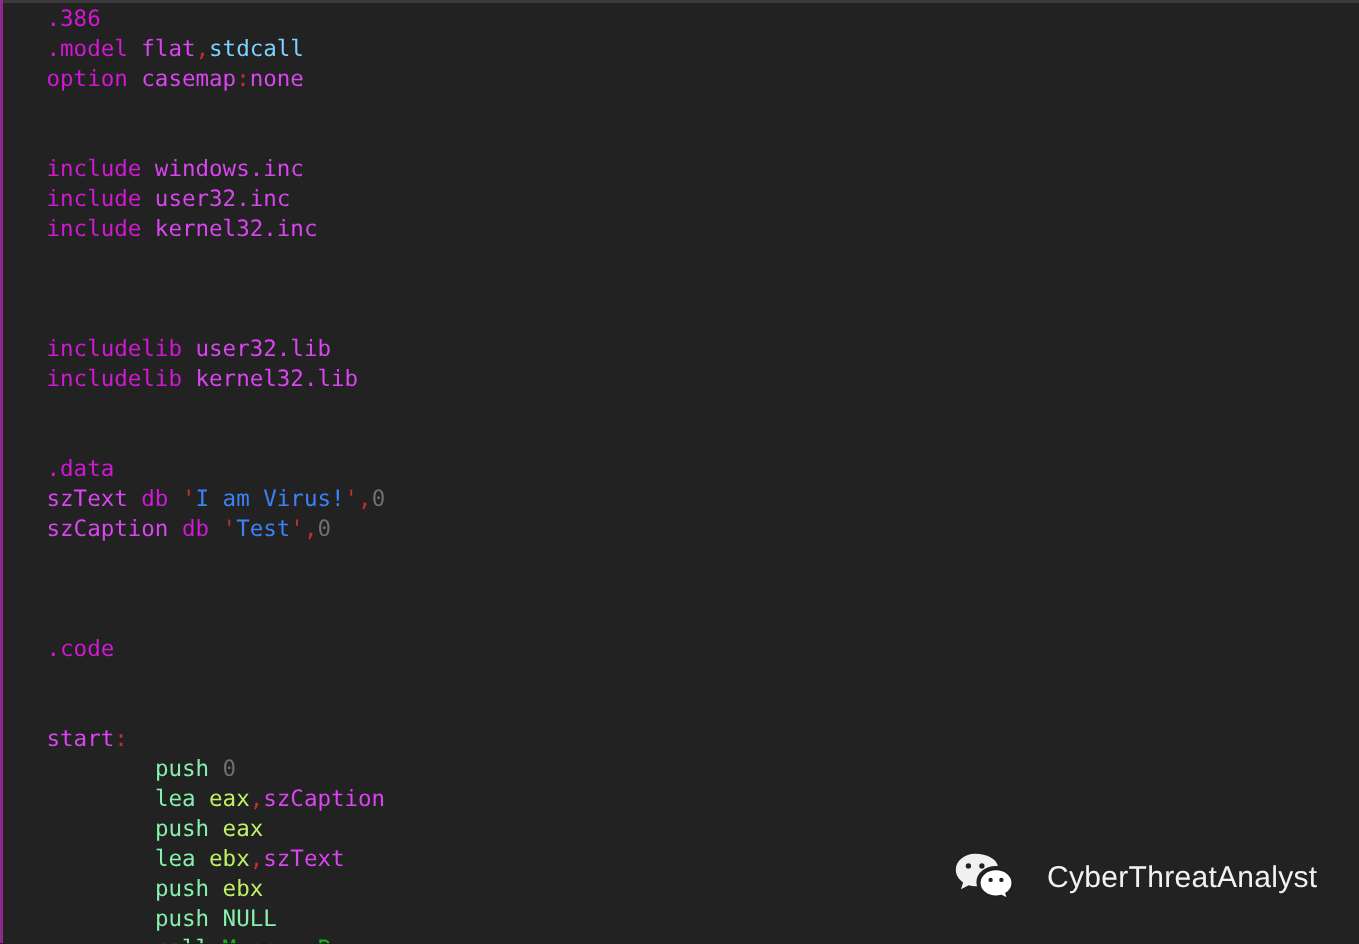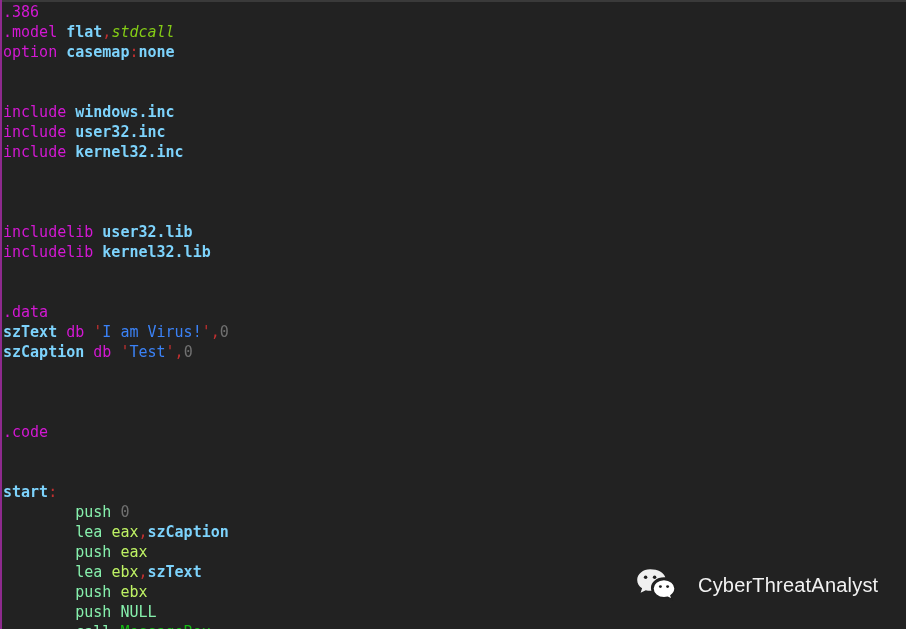--- a/index.html
+++ b/index.html
@@ -37,26 +37,27 @@
     left: 3px;
     width: 900px;
     font-size: 15px;
     line-height: 20px;
     white-space: pre;
     letter-spacing: 0px;
   }
   .ln {
     height: 20px;
     white-space: pre;
+    padding-left: 28px;
   }
   
   .t-dir   { color: #d318d3; }            
-  .t-plain { color: #7dd3fc; font-weight: bold; }            
+  .t-plain { color: #d946ef; }            
   .t-punct { color: #c03030; }            
-  .t-type  { color: #84cc16; font-style: italic; }            
+  .t-type  { color: #7dd3fc; }            
   .t-num   { color: #707070; }            
   .t-mnem  { color: #86efac; }            
   .t-reg   { color: #bef264; }            
   .t-proc  { color: #15b915; }            
   .t-str   { color: #3b82f6; }            
 
   
   #watermark {
     position: absolute;
     left: 636px;

